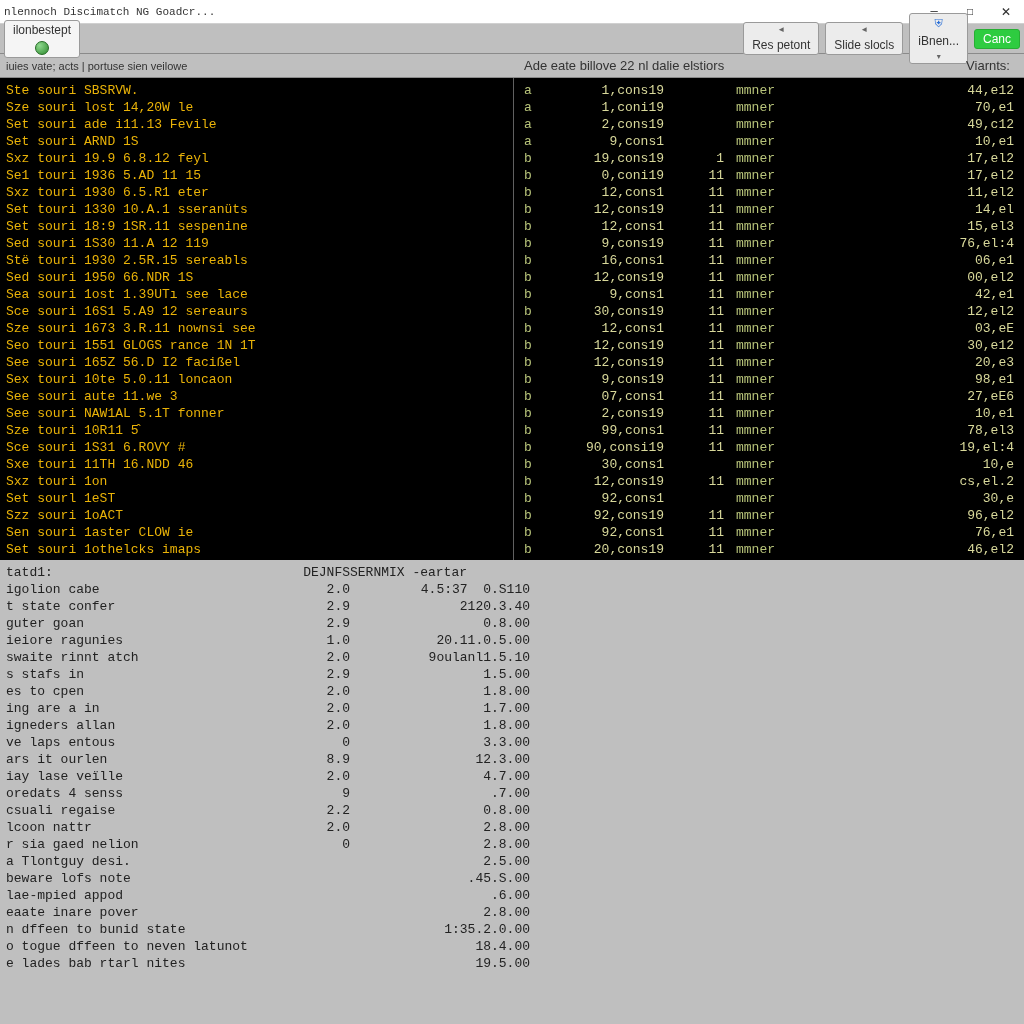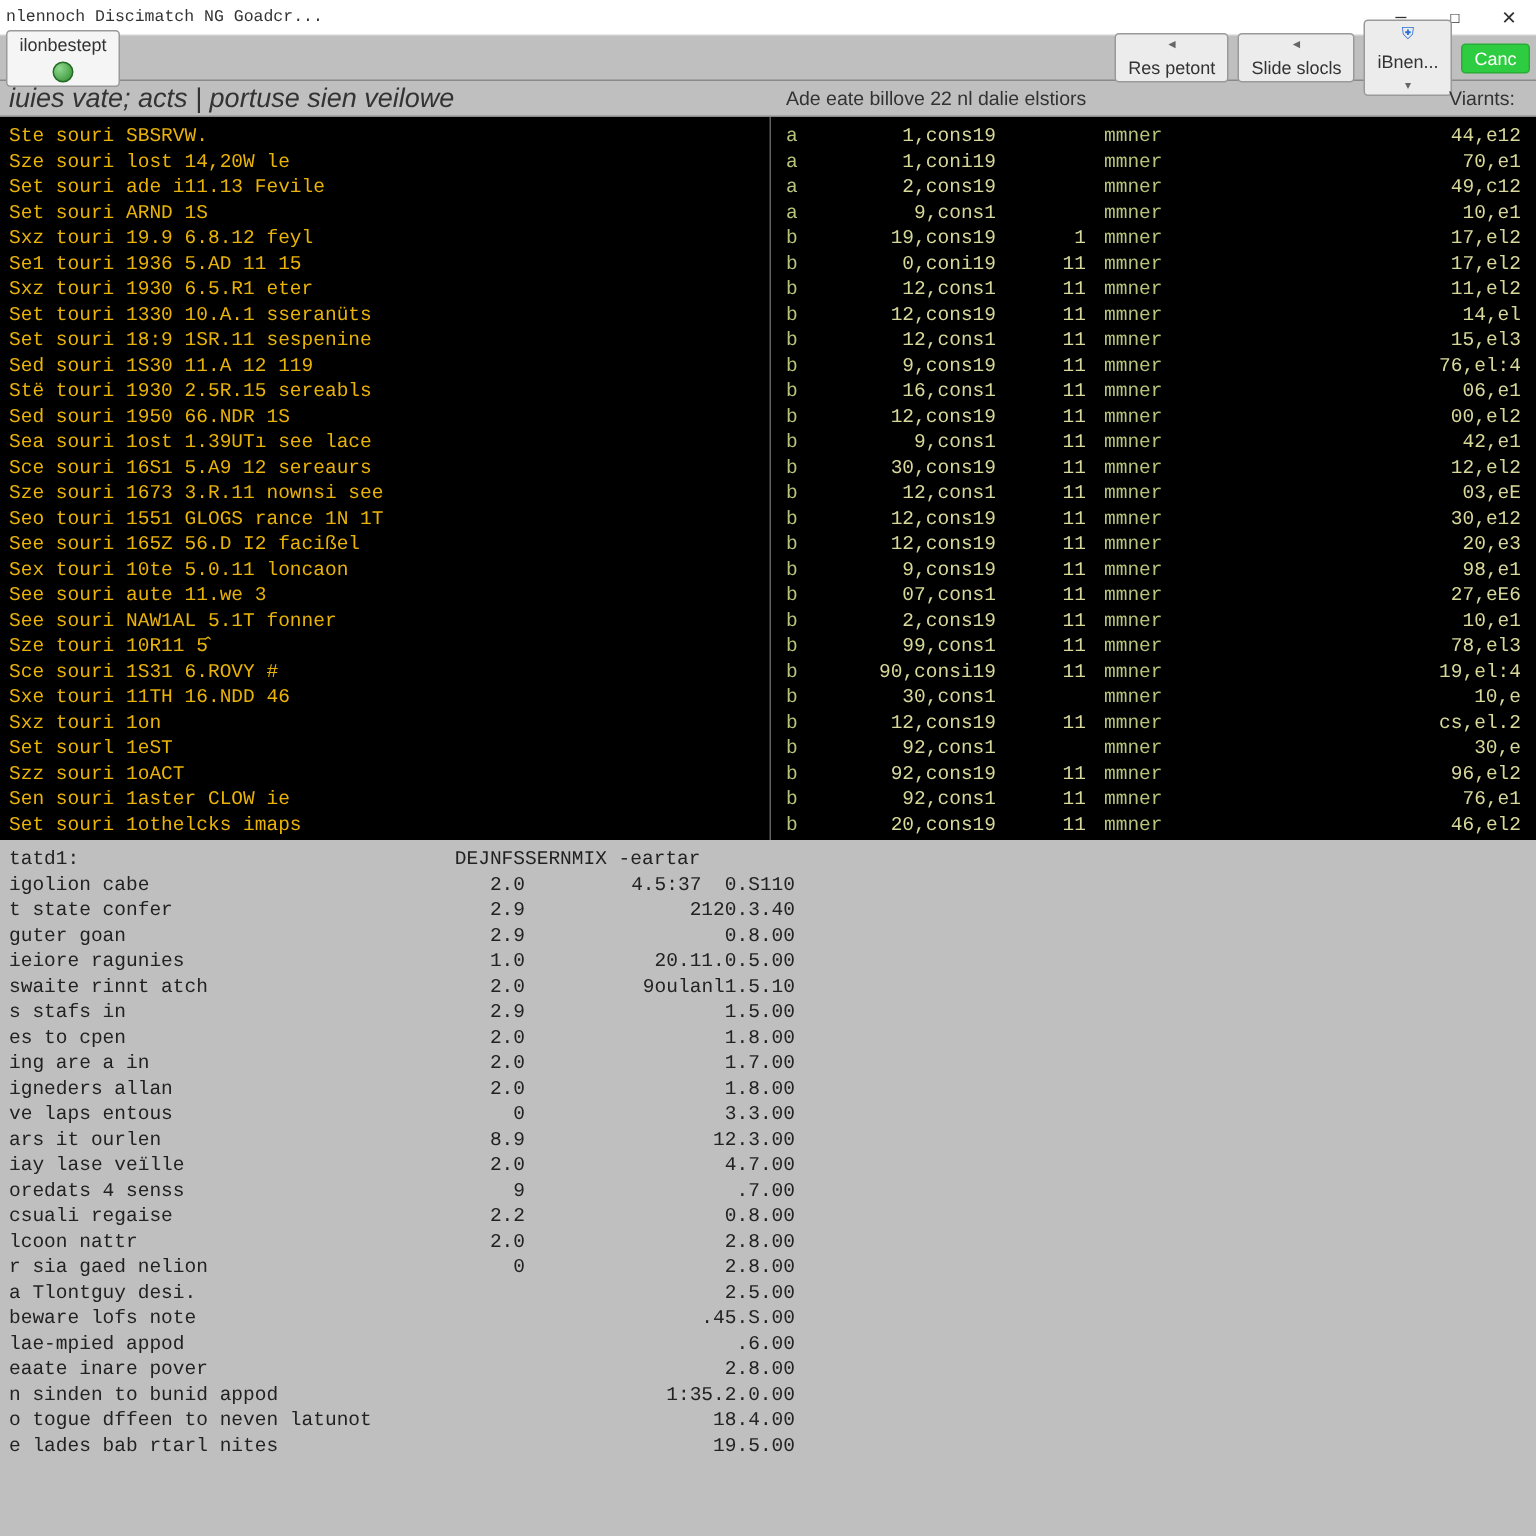--- a/index.html
+++ b/index.html
@@ -13,21 +13,21 @@
 .toolbar-left{display:flex;align-items:center;gap:4px;}
 .toolbar-spacer{flex:1;}
 .tl-btn{background:#ececec;border:1px solid #9a9a9a;border-radius:3px;padding:2px 8px;font-size:12px;color:#333;display:flex;align-items:center;gap:4px;flex-direction:column;}
 .tl-btn.script{background:#f5f5f5;}
 .tl-btn.green{background:#2ecc40;color:#fff;border-color:#27ae34;font-weight:500;}
 .tl-btn .chev{font-size:8px;color:#666;}
 .tl-icon{width:14px;height:14px;display:inline-flex;align-items:center;justify-content:center;}
 .globe{width:14px;height:14px;border-radius:50%;background:radial-gradient(circle at 30% 30%,#8fd98f,#2e8b2e);border:1px solid #256b25;}
 .blueico{color:#2a6fd6;font-size:11px;}
 .headers{height:24px;background:#bfbfbf;display:flex;align-items:center;border-bottom:1px solid #8a8a8a;}
-.header-left{flex:0 0 518px;padding-left:6px;font-size:18px;color:#333;font-style:italic;}
+.header-left{flex:0 0 518px;padding-left:6px;font-size:11px;color:#333;}
 .header-right{flex:1;display:flex;align-items:center;}
 .header-mid{flex:1;padding-left:6px;font-size:13px;color:#333;}
 .header-var{width:66px;padding-right:6px;text-align:center;font-size:13px;color:#333;}
 .terminal{height:482px;background:#000;display:flex;color:#b8c47a;font-family:Consolas,"Courier New",monospace;font-size:13px;line-height:17px;overflow:hidden;}
 .term-left{flex:0 0 513px;padding:4px 6px;overflow:hidden;}
 .term-div{width:5px;background:#000;border-left:1px solid #606060;}
 .term-right{flex:1;padding:4px 6px;overflow:hidden;}
 .tl-row{white-space:pre;color:#eab308;}
 .tr-row{display:flex;white-space:pre;}
 .tr-a{width:40px;color:#b8c47a;}
@@ -178,17 +178,17 @@
       <div class="bt-row"><span class="bt-c1">ars it ourlen</span><span class="bt-c2">8.9</span><span class="bt-c3">12.3.00</span></div>
       <div class="bt-row"><span class="bt-c1">iay lase veïlle</span><span class="bt-c2">2.0</span><span class="bt-c3">4.7.00</span></div>
       <div class="bt-row"><span class="bt-c1">oredats 4 senss</span><span class="bt-c2">9</span><span class="bt-c3">.7.00</span></div>
       <div class="bt-row"><span class="bt-c1">csuali regaise</span><span class="bt-c2">2.2</span><span class="bt-c3">0.8.00</span></div>
       <div class="bt-row"><span class="bt-c1">lcoon nattr</span><span class="bt-c2">2.0</span><span class="bt-c3">2.8.00</span></div>
       <div class="bt-row"><span class="bt-c1">r sia gaed nelion</span><span class="bt-c2">0</span><span class="bt-c3">2.8.00</span></div>
       <div class="bt-row"><span class="bt-c1">a Tlontguy desi.</span><span class="bt-c2"></span><span class="bt-c3">2.5.00</span></div>
       <div class="bt-row"><span class="bt-c1">beware lofs note</span><span class="bt-c2"></span><span class="bt-c3">.45.S.00</span></div>
       <div class="bt-row"><span class="bt-c1">lae-mpied appod</span><span class="bt-c2"></span><span class="bt-c3">.6.00</span></div>
       <div class="bt-row"><span class="bt-c1">eaate inare pover</span><span class="bt-c2"></span><span class="bt-c3">2.8.00</span></div>
-      <div class="bt-row"><span class="bt-c1">n sinden to bunid appod</span><span class="bt-c2"></span><span class="bt-c3">1:35.2.0.00</span></div>
+      <div class="bt-row"><span class="bt-c1">n dffeen to bunid state</span><span class="bt-c2"></span><span class="bt-c3">1:35.2.0.00</span></div>
       <div class="bt-row"><span class="bt-c1">o togue dffeen to neven latunot</span><span class="bt-c2"></span><span class="bt-c3">18.4.00</span></div>
       <div class="bt-row"><span class="bt-c1">e lades bab rtarl nites</span><span class="bt-c2"></span><span class="bt-c3">19.5.00</span></div>
     </div>
 </div>
 
 </body></html>

